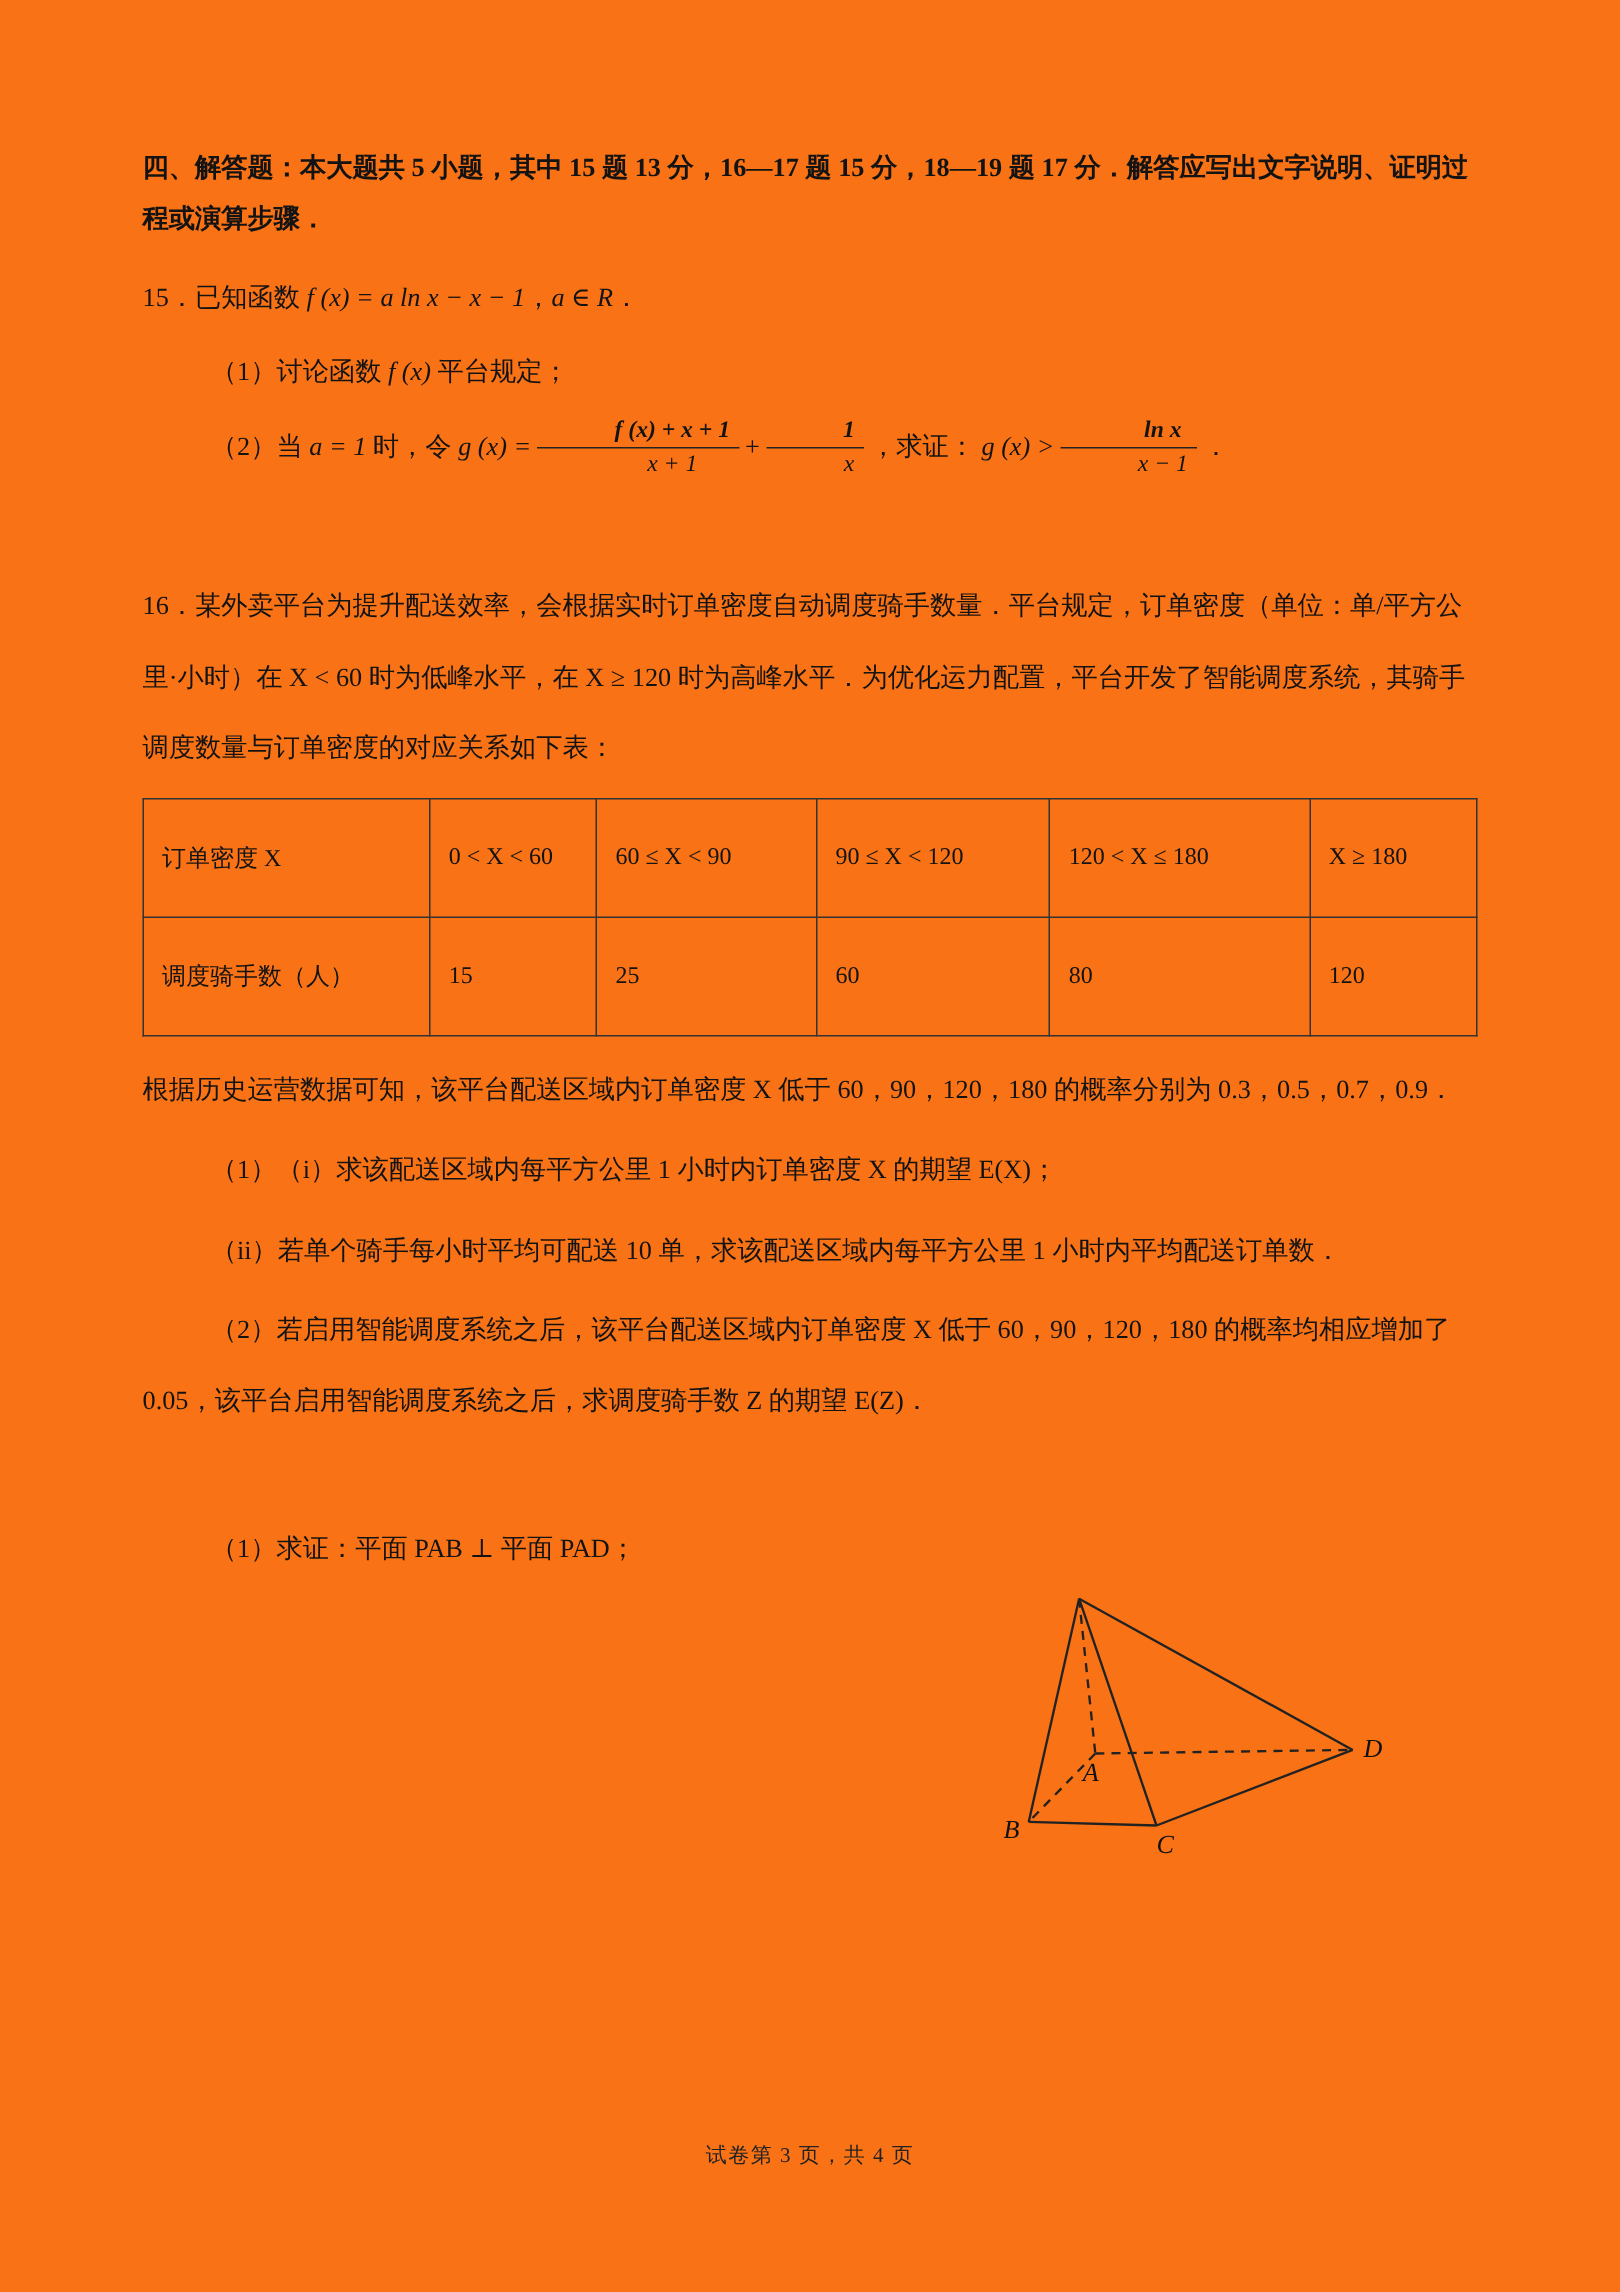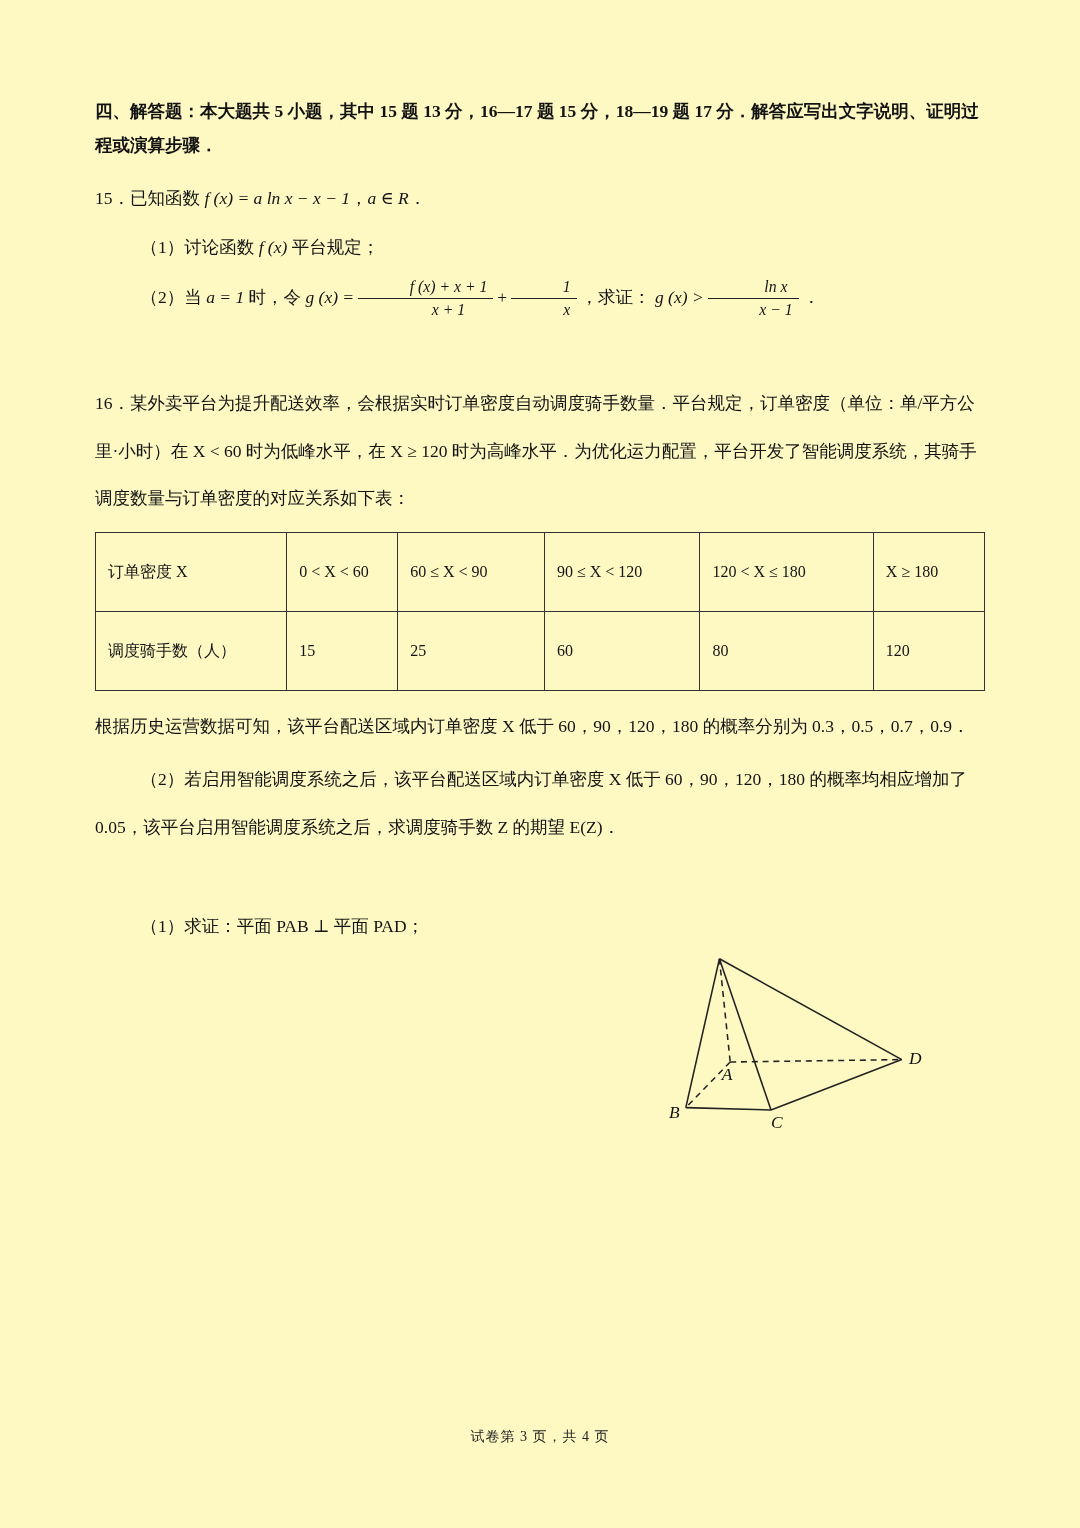--- a/index.html
+++ b/index.html
@@ -1,33 +1,33 @@
 <!DOCTYPE html>
 <html><head>
 <meta charset="utf-8">
 <style>
   html,body { margin:0; padding:0; background:#ffffff; }
   .page {
-    width:1080px; height:1528px; background:#fef9c3; position:relative;
+    width:1080px; height:1528px; background:#f97316; position:relative;
     box-sizing:border-box; padding:94px 95px 0 95px; overflow:hidden;
     font-family:"Liberation Serif","DejaVu Serif",serif;
     font-size:17.5px; color:#131313;
   }
   p { margin:0; }
   .header { font-weight:bold; line-height:1.95; margin:0 0 16px 0; }
   .line { line-height:2.35; margin:8px 0; }
   .para { line-height:2.7; margin:6px 0; }
   .indent { text-indent:2.6em; }
   .math { font-style:italic; }
   .sqrt-arg { text-decoration:overline; }
   .frac {
     display:inline-block; vertical-align:middle; text-align:center;
     font-size:0.9em; line-height:1.3; margin:0 4px; font-style:italic;
   }
-  .frac .fnum { display:block; padding:0 6px 1px 6px; border-bottom:1.4px solid #222; }
+  .frac .fnum { display:block; padding:0 6px 1px 6px; border-bottom:1.4px solid #222;font-weight:bold; }
   .frac .fden { display:block; padding:1px 6px 0 6px; }
   .dispatch-table {
     border-collapse:collapse; width:100%; margin:10px 0 12px 0; table-layout:fixed;
   }
   .dispatch-table td {
     border:1.4px solid #333; height:70px; padding:4px 12px;
     vertical-align:middle; text-align:left; font-size:16px;
   }
   .sec16 { margin-top:60px; }
   .sec17 { margin-top:52px; }
@@ -91,20 +91,22 @@
           <td>15</td>
           <td>25</td>
           <td>60</td>
           <td>80</td>
           <td>120</td>
         </tr>
       </tbody>
     </table>
 
     <p class="para">根据历史运营数据可知，该平台配送区域内订单密度 X 低于 60，90，120，180 的概率分别为 0.3，0.5，0.7，0.9．</p>
+    <p class="para indent">（1）（i）求该配送区域内每平方公里 1 小时内订单密度 X 的期望 E(X)；</p>
+    <p class="para indent">（ii）若单个骑手每小时平均可配送 10 单，求该配送区域内每平方公里 1 小时内平均配送订单数．</p>
     <p class="para indent">（2）若启用智能调度系统之后，该平台配送区域内订单密度 X 低于 60，90，120，180 的概率均相应增加了 0.05，该平台启用智能调度系统之后，求调度骑手数 Z 的期望 E(Z)．</p>
   </section>
 
   <section class="sec17">
     <p class="para indent">（1）求证：平面 PAB ⊥ 平面 PAD；</p>
 
     <div class="p17-bottom">
       <svg class="figure" width="282" height="192" viewBox="0 0 235 160">
 
         <line x1="57" y1="14" x2="29" y2="138"></line>

